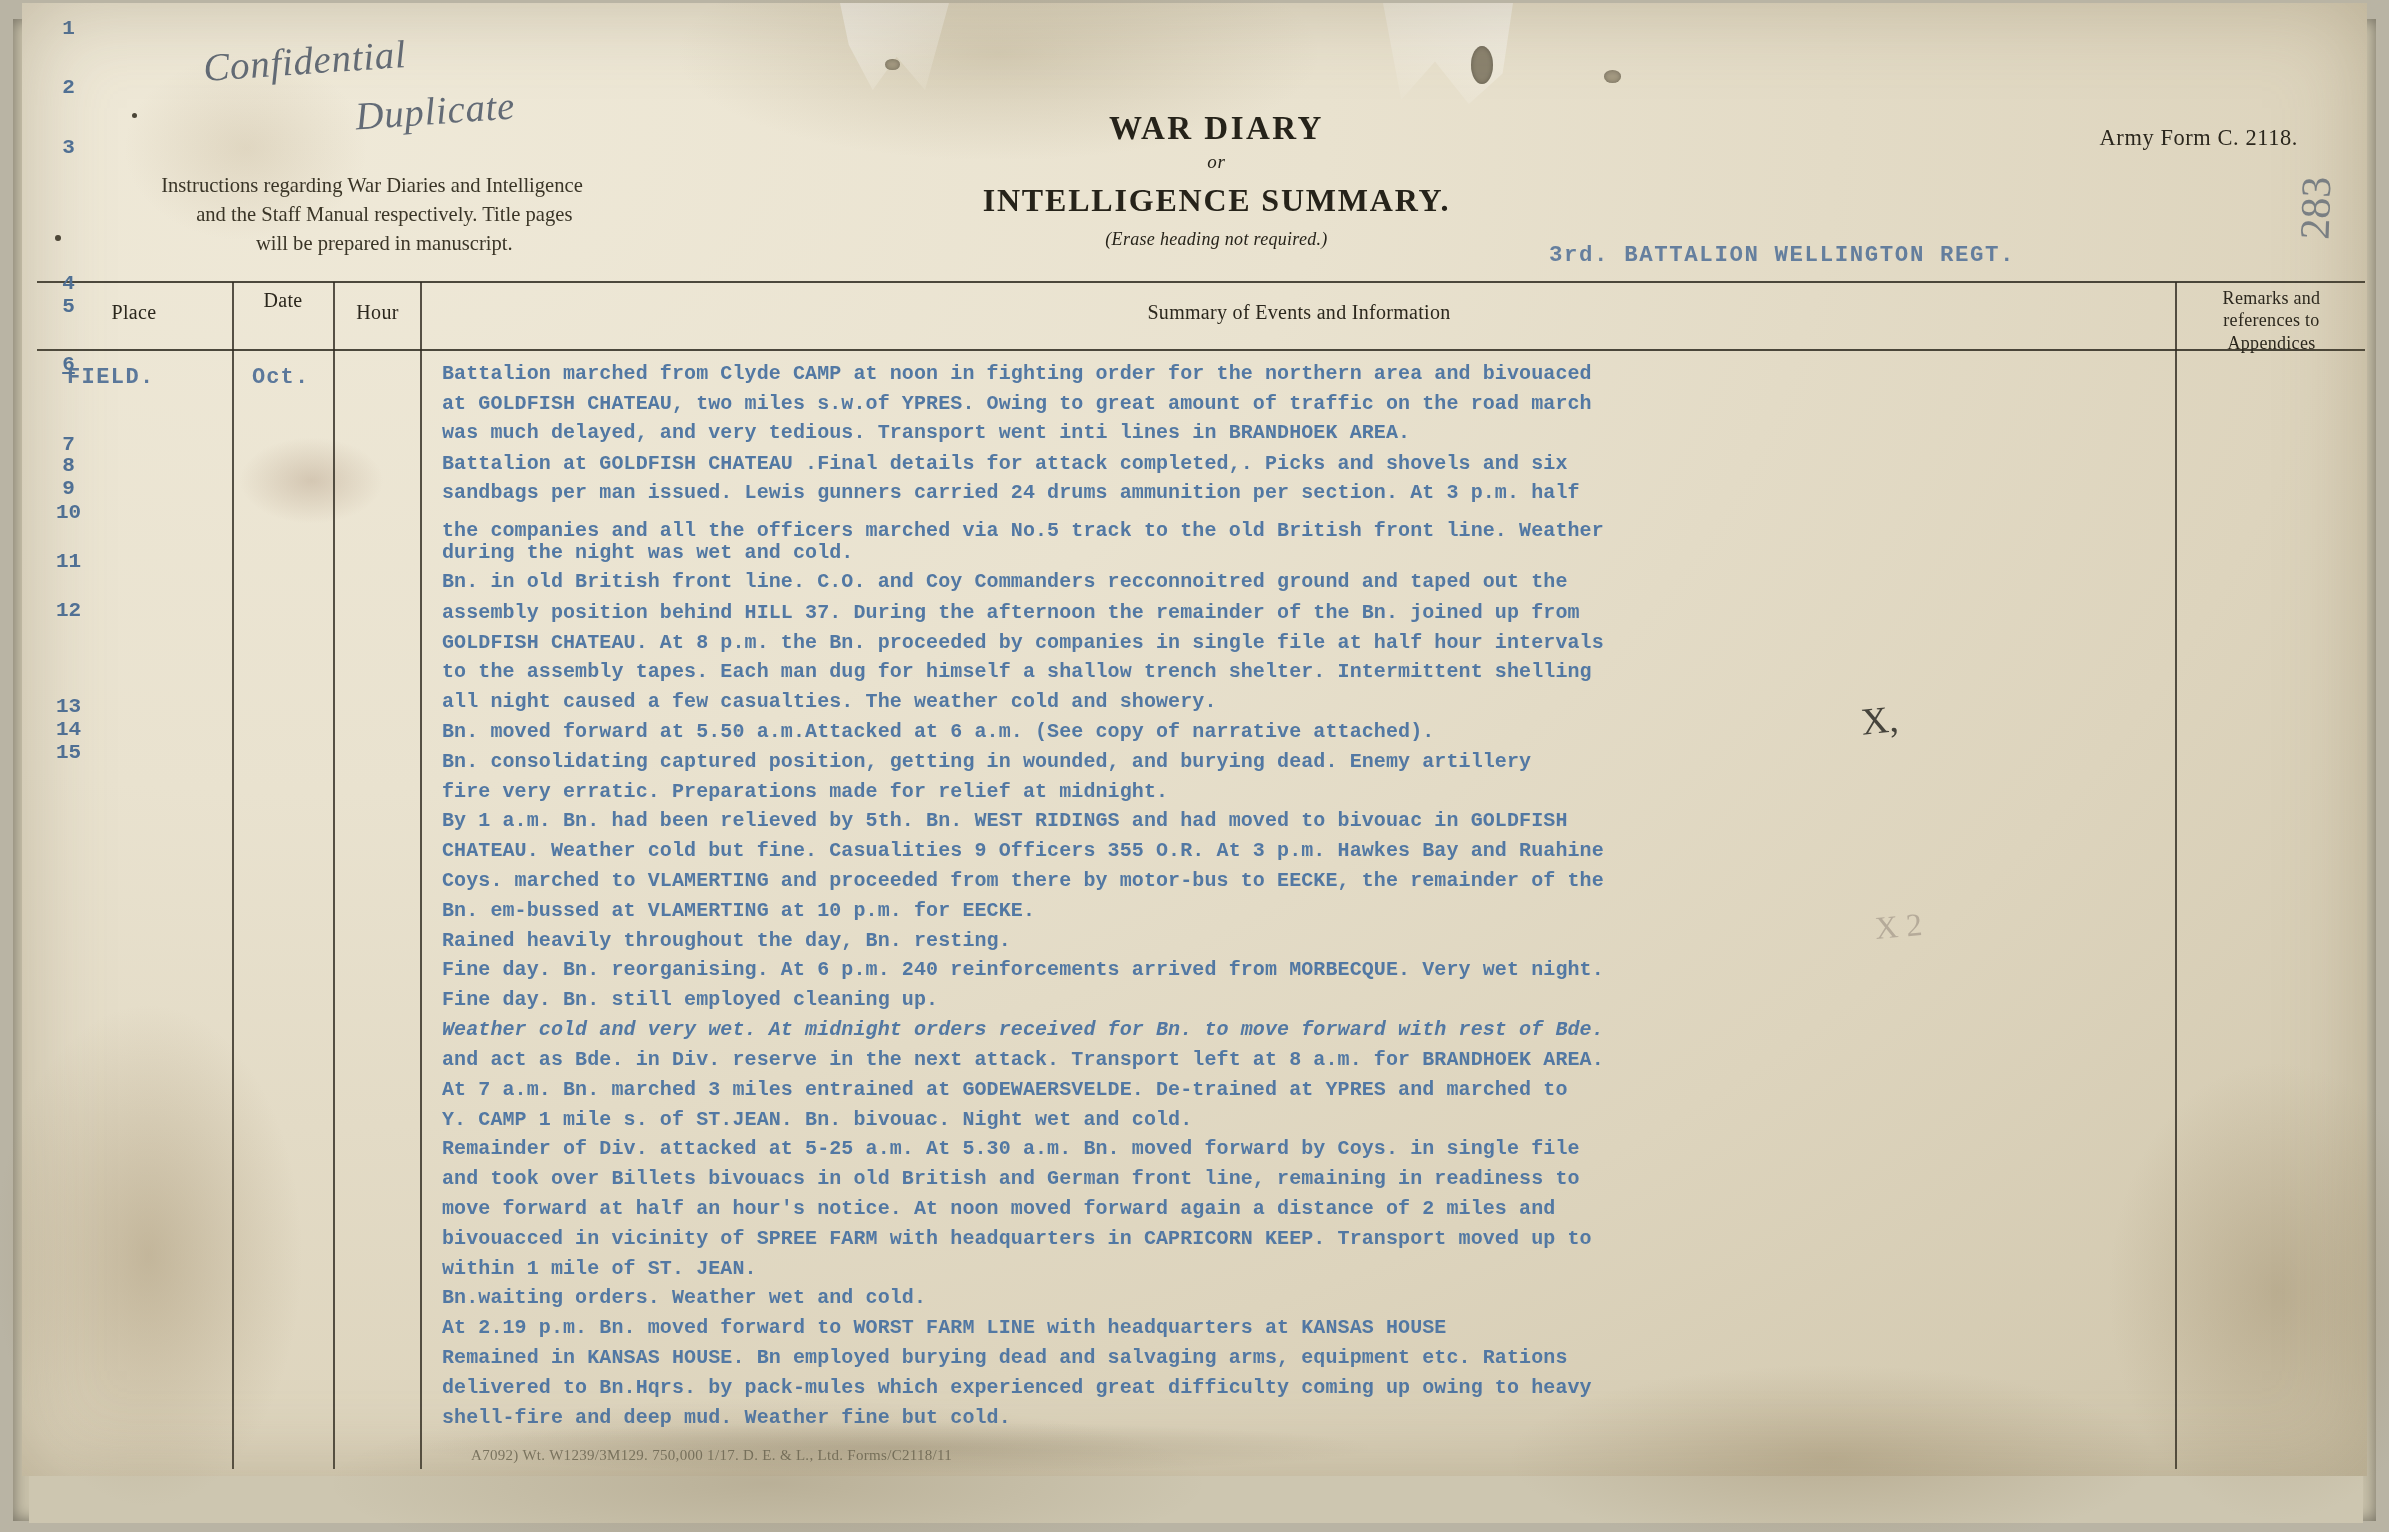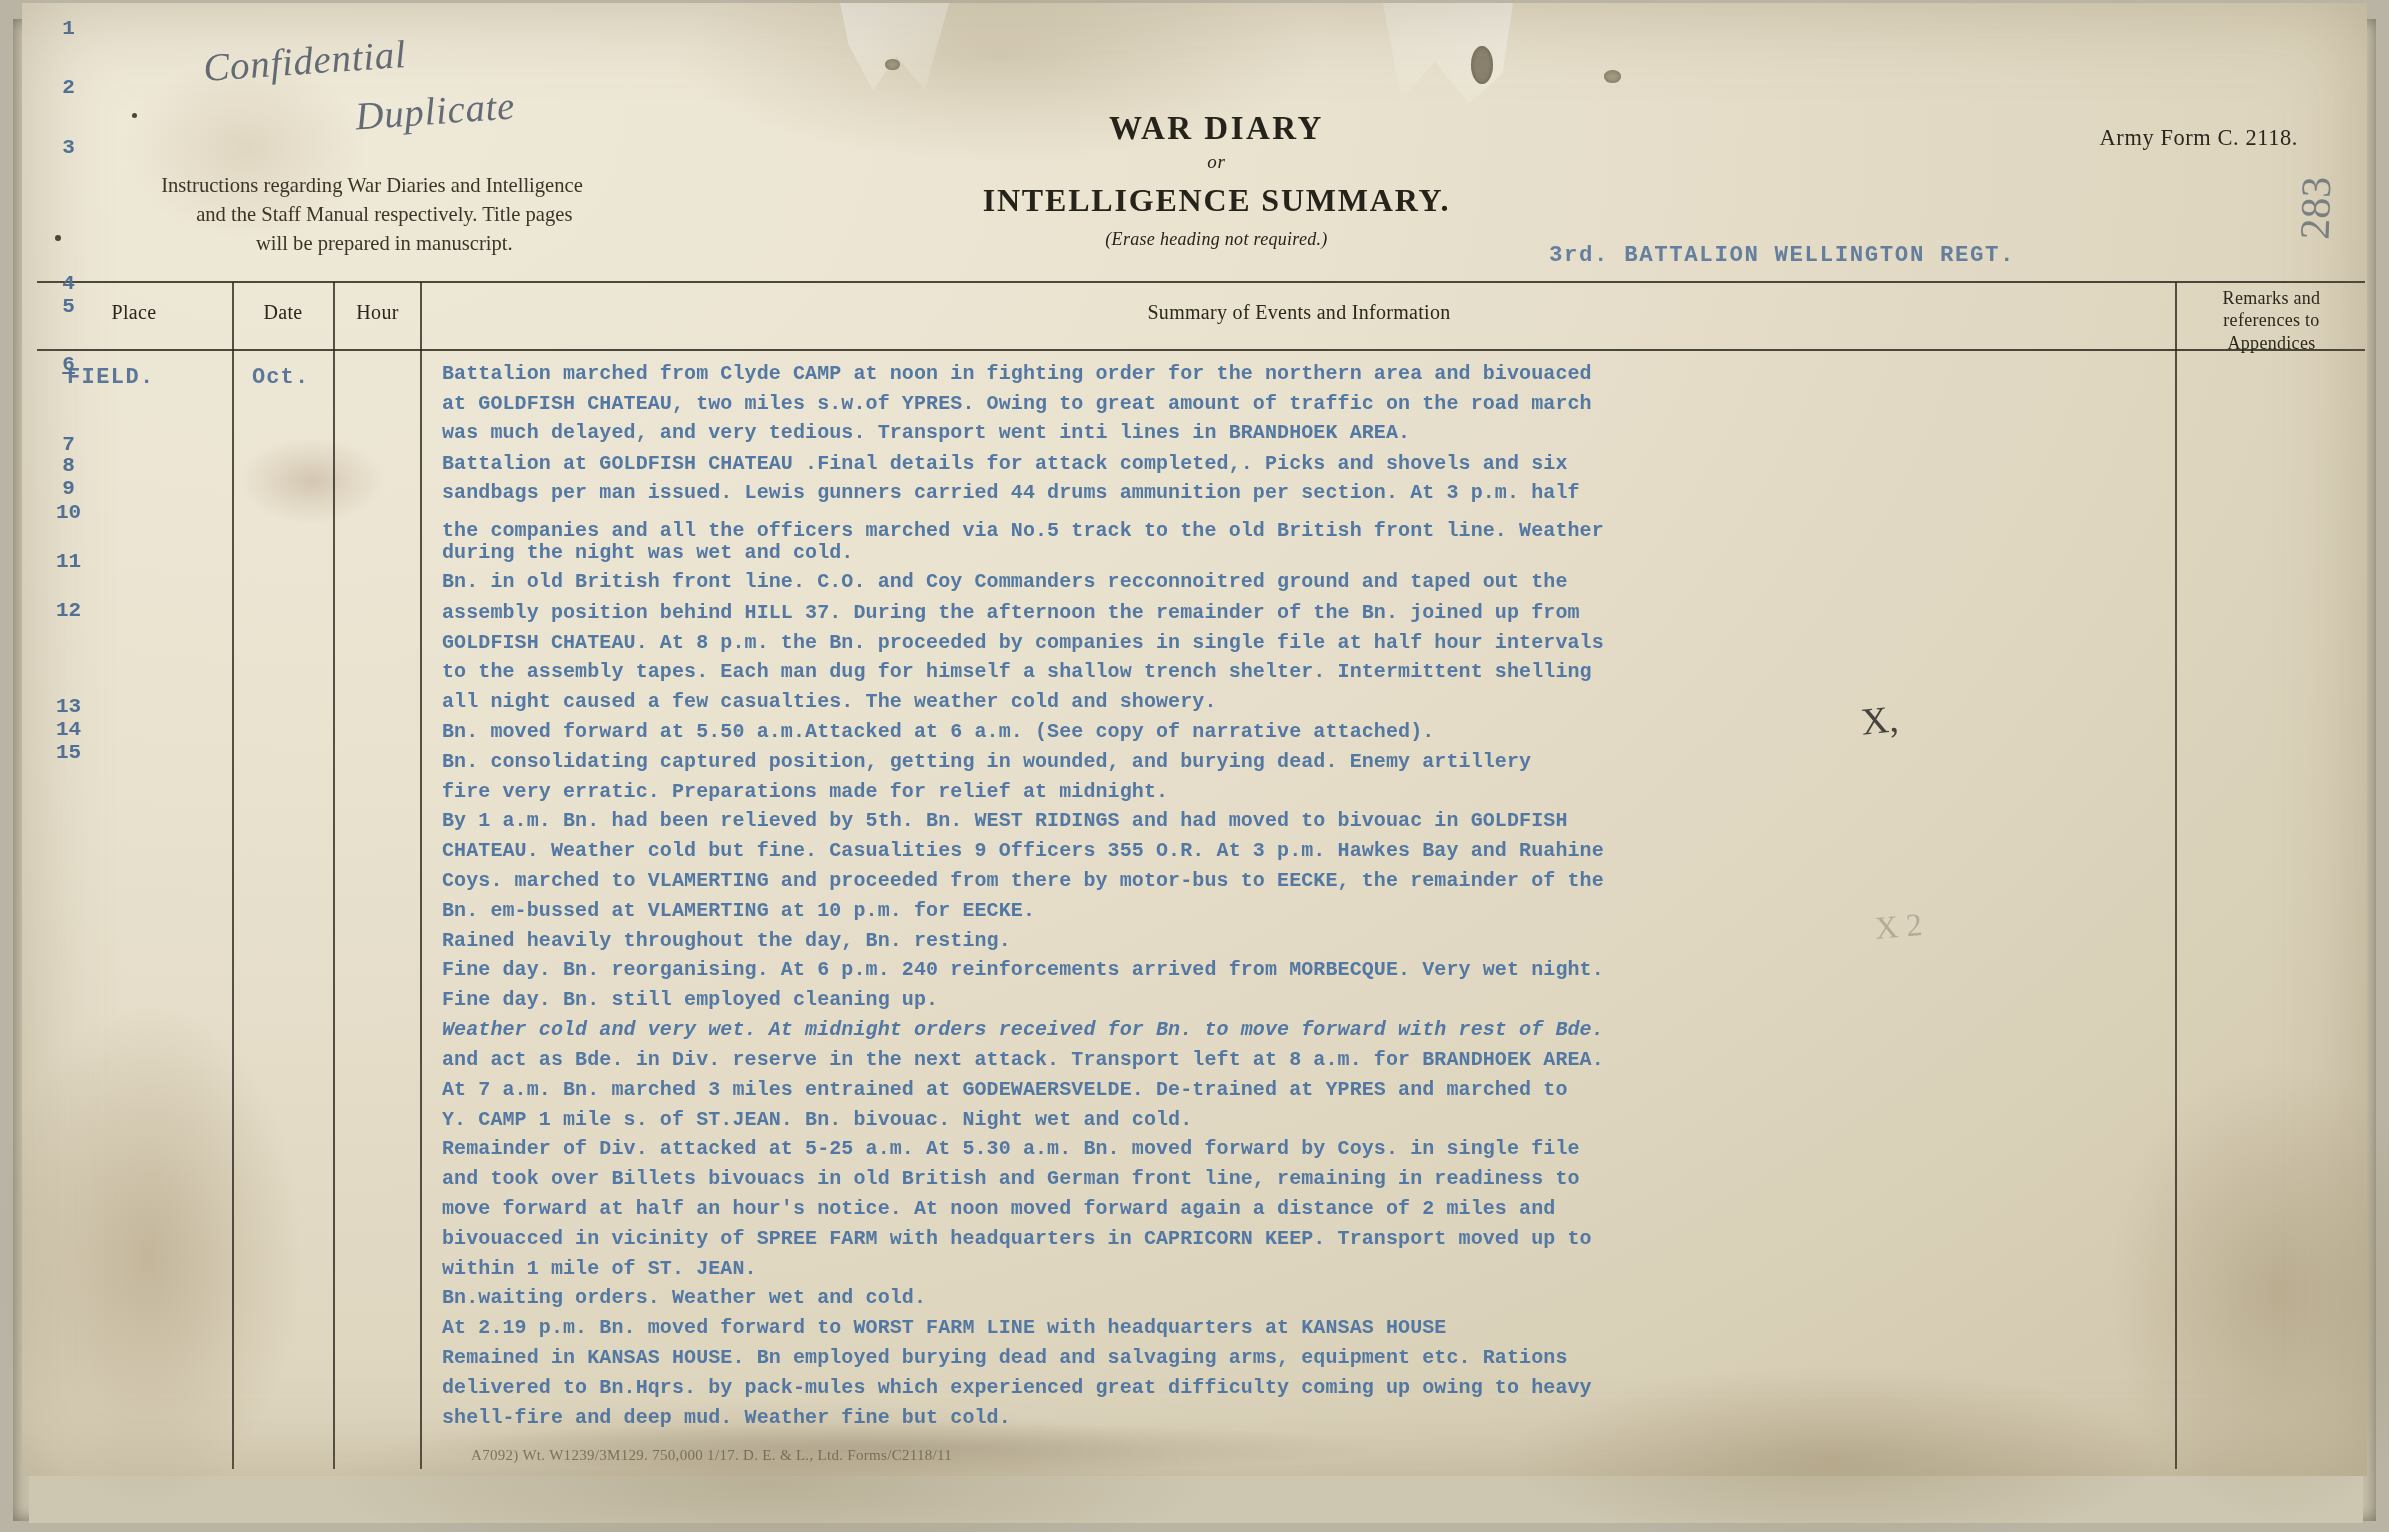--- a/index.html
+++ b/index.html
@@ -182,21 +182,21 @@
   .v4 { left: 2153px; top: 279px; height: 1187px; }
 
   .col-head {
     position: absolute;
     text-align: center;
     font-size: 20px;
     color: #2b271d;
     letter-spacing: 0.3px;
   }
   .ch-place { left: 14.5px;  top: 298px; width: 195px; }
-  .ch-date  { left: 211px; top: 298px; width: 100px; }
+  .ch-date  { left: 211px; top: 286px; width: 100px; }
   .ch-hour  { left: 313px; top: 298px; width: 85px; }
   .ch-sum   { left: 400px; top: 298px; width: 1754px; }
   .ch-rem   {
     left: 2156px; top: 284px; width: 187px;
     font-size: 18px; line-height: 22.4px;
   }
 
   
   .typed {
     position: absolute;
@@ -357,21 +357,21 @@
         <div style="top: 704px;">13</div>
         <div style="top: 727px;">14</div>
         <div style="top: 750px;">15</div>
       </div>
 
     <div class="body-lines" id="body-lines">
         <div class="ln" style="top: 0px;">Battalion marched from Clyde CAMP at noon in fighting order for the northern area and bivouaced</div>
         <div class="ln" style="top: 30px;">at GOLDFISH CHATEAU, two miles s.w.of YPRES. Owing to great amount of traffic on the road march</div>
         <div class="ln" style="top: 59px;">was much delayed, and very tedious. Transport went inti lines in BRANDHOEK AREA.</div>
         <div class="ln" style="top: 90px;">Battalion at GOLDFISH CHATEAU .Final details for attack completed,. Picks and shovels and six</div>
-        <div class="ln" style="top: 119px;">sandbags per man issued. Lewis gunners carried 44 drums ammunition per section. At 3 p.m. half</div>
+        <div class="ln" style="top: 119px;">sandbags per man issued. Lewis gunners carried 24 drums ammunition per section. At 3 p.m. half</div>
         <div class="ln" style="top: 157px;">the companies and all the officers marched via No.5 track to the old British front line. Weather</div>
         <div class="ln" style="top: 179px;">during the night was wet and cold.</div>
         <div class="ln" style="top: 208px; text-align: right;">Bn. in old British front line. C.O. and Coy Commanders recconnoitred ground and taped out the</div>
         <div class="ln" style="top: 239px;">assembly position behind HILL 37. During the afternoon the remainder of the Bn. joined up from</div>
         <div class="ln" style="top: 269px;">GOLDFISH CHATEAU. At 8 p.m. the Bn. proceeded by companies in single file at half hour intervals</div>
         <div class="ln" style="top: 298px;">to the assembly tapes. Each man dug for himself a shallow trench shelter. Intermittent shelling</div>
         <div class="ln" style="top: 328px;">all night caused a few casualties. The weather cold and showery.</div>
         <div class="ln" style="top: 358px;">Bn. moved forward at 5.50 a.m.Attacked at 6 a.m. (See copy of narrative attached).</div>
         <div class="ln" style="top: 388px;">Bn. consolidating captured position, getting in wounded, and burying dead. Enemy artillery</div>
         <div class="ln" style="top: 418px;">fire very erratic. Preparations made for relief at midnight.</div>

